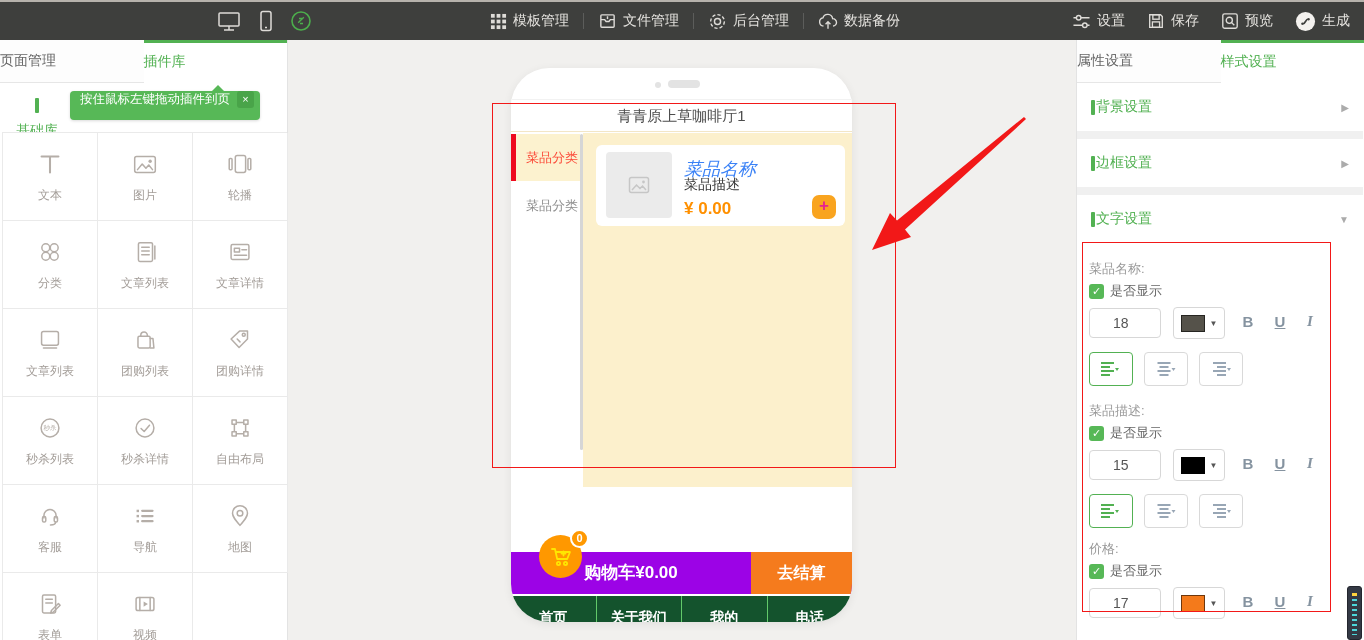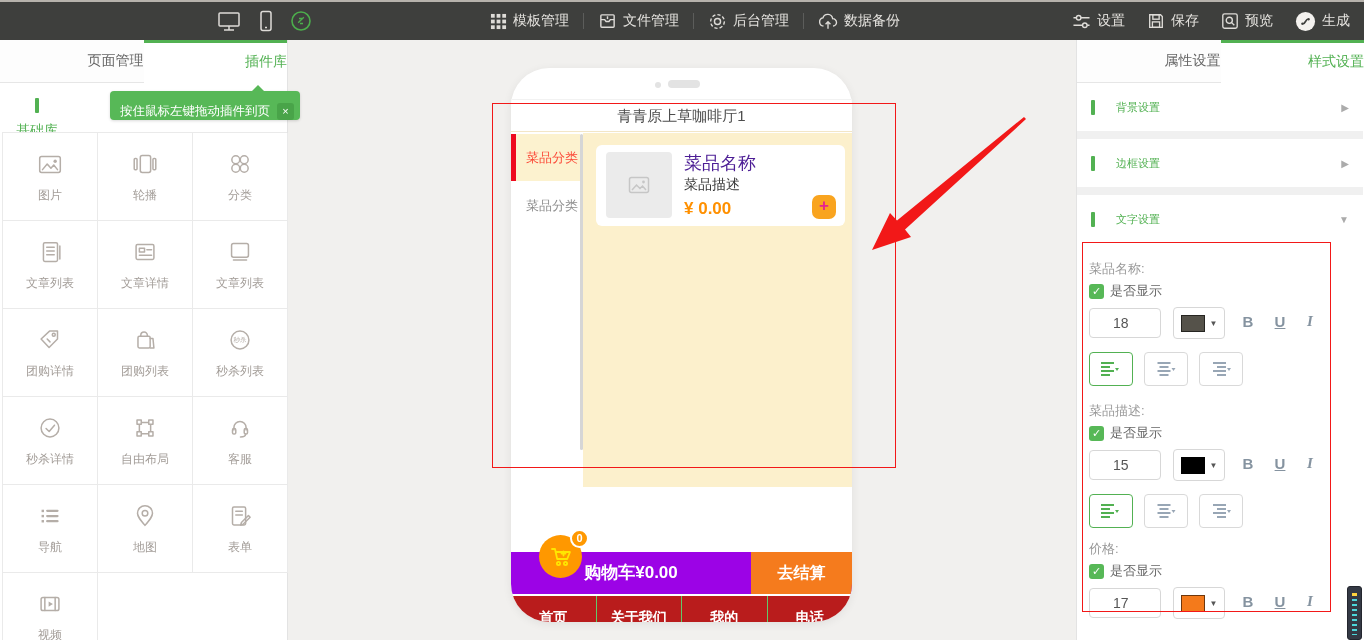--- a/index.html
+++ b/index.html
@@ -15,28 +15,28 @@
   .tb-right { right:14px; gap:22px; }
   .tb-item { display:flex; align-items:center; gap:6px; color:#e4e2de; font-size:14px; cursor:pointer; white-space:nowrap; }
   .tb-sep { width:1px; height:16px; background:#5c5d5b; margin:0 14px; }
   .tbicon { stroke:#dedcd8; fill:none; stroke-width:1.5; }
 
   
   .panel { position:absolute; top:40px; width:288px; height:600px; background:#fff; }
   .panel-left { left:0; border-right:1px solid #e3e3e3; }
   .panel-right { left:1076px; border-left:1px solid #e3e3e3; }
   .ptabs { display:flex; height:43px; }
-  .ptab { flex:1; text-align:right; line-height:40px; font-size:14px; color:#666; background:#fdfdfd; border-bottom:1px solid #e6e6e6; cursor:pointer; }
+  .ptab { flex:1; text-align:left; line-height:40px; font-size:14px; color:#666; background:#fdfdfd; border-bottom:1px solid #e6e6e6; cursor:pointer; }
   .ptab.active { color:#52b152; background:#fff; border-bottom:none; border-top:3px solid #52b152; line-height:37px; }
 
   .lib-header { position:absolute; left:16px; top:58px; display:flex; align-items:center; gap:9px;flex-direction:column; }
   .gbar { width:4px; height:15px; background:#52b152; border-radius:1px; }
   .lib-label { color:#52b152; font-size:14px; }
 
-  .tooltip { position:absolute; left:70px; top:51px; height:29px; background:#57b857; color:#fff; font-size:12.5px; border-radius:4px; display:flex; align-items:flex-end; padding:0 6px 0 10px; z-index:5; box-shadow:0 1px 3px rgba(0,0,0,.15); white-space:nowrap;margin-left:40px; }
+  .tooltip { position:absolute; left:70px; top:51px; height:29px; background:#57b857; color:#fff; font-size:12.5px; border-radius:4px; display:flex; align-items:flex-start; padding:0 6px 0 10px; z-index:5; box-shadow:0 1px 3px rgba(0,0,0,.15); white-space:nowrap; }
   .tooltip::before { content:""; position:absolute; left:142px; top:-6px; border-left:6px solid transparent; border-right:6px solid transparent; border-bottom:6px solid #57b857; }
   .tt-close { margin-left:7px; width:17px; height:17px; background:#49a449; border-radius:3px; text-align:center; line-height:16px; font-size:11px; cursor:pointer; }
 
   .wgrid { position:absolute; left:2px; top:92px; width:285px; display:grid; grid-template-columns:95px 95px 95px; border-top:1px solid #eaeaea; border-left:1px solid #eaeaea; }
   .cell { height:88px; border-right:1px solid #eaeaea; border-bottom:1px solid #eaeaea; display:flex; flex-direction:column; align-items:center; justify-content:center; gap:8px; background:#fff; cursor:grab; }
   .cell .wlabel { font-size:12px; color:#a39d98; }
   .wicon { stroke:#b5aea8; fill:none; stroke-width:1.6; stroke-linecap:round; stroke-linejoin:round; }
 
   
   .canvas { position:absolute; left:288px; top:40px; width:788px; height:600px; background:#f1f0ee; }
@@ -44,41 +44,41 @@
   .spk-dot { position:absolute; left:144px; top:14px; width:6px; height:6px; border-radius:50%; background:#e3e3e3; }
   .spk-pill { position:absolute; left:157px; top:12px; width:32px; height:8px; border-radius:4px; background:#e3e3e3; }
   .ph-title { position:absolute; left:0; right:0; top:31px; height:33px; background:#fff; border-top:1px solid #f2f2f2; border-bottom:1px solid #f3e6c6; text-align:center; line-height:32px; font-size:15px; color:#4c4c4c; }
   .ph-content { position:absolute; left:0; right:0; top:65px; height:354px; background:#fff; }
   .ph-cream { position:absolute; left:72px; top:0; width:269px; height:354px; background:#fcf0cc; }
   .ph-mi1 { position:absolute; left:0; top:1px; width:69px; height:47px; background:#fcf2cf; border-left:5px solid #ee0a1e; color:#fb4a38; font-size:13px; line-height:47px; padding-left:10px; cursor:pointer; }
   .ph-mi2 { position:absolute; left:0; top:50px; width:69px; height:46px; background:#fff; color:#8f8f8f; font-size:13px; line-height:46px; padding-left:15px; cursor:pointer; }
   .ph-scroll { position:absolute; left:69px; top:1px; width:3px; height:316px; background:#d6d6d6; border-radius:2px; }
   .ph-card { position:absolute; left:85px; top:12px; width:249px; height:81px; background:#fff; border-radius:6px; }
   .ph-imgph { position:absolute; left:10px; top:7px; width:66px; height:66px; background:#ebebeb; border-radius:4px; display:flex; align-items:center; justify-content:center; }
-  .ph-name { position:absolute; left:88px; top:6px; font-size:18px; color:#4c1d95; }
+  .ph-name { position:absolute; left:88px; top:12px; font-size:18px; color:#3b82f6;font-style:italic; }
   .ph-desc { position:absolute; left:88px; top:31px; font-size:14px; color:#383838; font-weight:500; }
   .ph-price { position:absolute; left:88px; top:54px; font-size:17px; color:#ff9000;font-weight:bold; }
   .ph-plus { position:absolute; right:9px; top:50px; width:24px; height:24px; border-radius:7px; background:#f9a41f; color:#e8218f; font-size:17px; font-weight:bold; text-align:center; line-height:22px; cursor:pointer; }
   .ph-cartbar { position:absolute; left:0; right:0; top:419px; height:42px; background:#9c03e6; }
   .ph-cartlabel { position:absolute; left:0; right:101px; top:0; height:42px; text-align:center; line-height:42px; color:#fff; font-size:17px; font-weight:bold; }
   .ph-checkout { position:absolute; right:0; top:0; width:101px; height:42px; background:#f57b1d; color:#fff; font-size:16px; font-weight:bold; text-align:center; line-height:42px; cursor:pointer; }
   .ph-cartcircle { position:absolute; left:28px; top:-17px; width:43px; height:43px; border-radius:50%; background:#ff9800; display:flex; align-items:center; justify-content:center; }
   .ph-badge { position:absolute; left:59px; top:-23px; width:19px; height:19px; border-radius:50%; background:#ff9800; border:2px solid #fff; color:#fff; font-size:11px; font-weight:bold; text-align:center; line-height:15px; }
-  .ph-nav { position:absolute; left:0; right:0; top:463px; height:43px; background:#b91c1c; display:flex; }
+  .ph-nav { position:absolute; left:0; right:0; top:463px; height:43px; background:#14532d; display:flex; }
   .ph-nav div { flex:1; text-align:center; line-height:43px; color:#fff; font-size:14px; font-weight:bold; cursor:pointer; }
   .ph-nav div + div { border-left:1px solid #62c96a; }
 
   .redrect-phone { position:absolute; left:204px; top:63px; width:404px; height:365px; border:1px solid #f21818; pointer-events:none; }
   .arrow-svg { position:absolute; left:0; top:0; pointer-events:none; }
 
   
   .rsections { position:absolute; left:0; top:43px; width:286px; }
   .rsec { height:48px; background:#fff; display:flex; align-items:center; position:relative; cursor:pointer; }
   .rsec .gbar { margin-left:14px; }
-  .rsec-label { color:#52b152; font-size:11px; margin-left:21px; }
+  .rsec-label { color:#52b152; font-size:14px; margin-left:1px; }
   .rsec-arrow { position:absolute; right:14px; color:#ababab; font-size:10px; }
   .rgap { height:8px; background:#f0f0f0; }
   .ts-content { position:absolute; left:0; top:204px; width:286px; height:396px; background:#fff;margin-top:7px; }
   .ts-label { position:absolute; left:12px; font-size:13px; color:#999; }
   .ts-showrow { position:absolute; left:12px; display:flex; align-items:center; gap:6px; font-size:13px; color:#666; }
   .ts-check { width:15px; height:15px; background:#57b857; border-radius:3px; color:#fff; font-size:11px; text-align:center; line-height:15px; cursor:pointer; }
   .ts-input { position:absolute; left:12px; width:72px; height:30px; border:1px solid #d7d7d7; border-radius:4px; font-size:14px; color:#555; padding-left:23px; font-family:inherit; outline:none; }
   .ts-colorbox { position:absolute; left:96px; width:52px; height:32px; border:1px solid #d7d7d7; border-radius:4px; display:flex; align-items:center; justify-content:center; gap:5px; cursor:pointer; background:#fff; }
   .ts-swatch { width:24px; height:17px; border:1px solid rgba(0,0,0,.55); }
   .ts-caret { font-size:8px; color:#555; }
@@ -201,20 +201,26 @@
     <div class="lib-label">基础库</div>
   </div>
   <div class="tooltip">
     <span>按住鼠标左键拖动插件到页</span>
     <span class="tt-close">×</span>
   </div>
 
   <div class="wgrid">
     <div class="cell">
       <svg class="wicon" width="30" height="30" viewBox="0 0 32 32">
+          <path d="M7 8h18M16 8v17" stroke-width="2.2"></path>
+        </svg>
+      <div class="wlabel">文本</div>
+    </div>
+    <div class="cell">
+      <svg class="wicon" width="30" height="30" viewBox="0 0 32 32">
           <rect x="5" y="8" width="22" height="17" rx="2"></rect>
           <circle cx="21.5" cy="13" r="1.8" fill="#b5aea8" stroke="none"></circle>
           <path d="M8 22l5-6 4 4.5 3-3.5 4 5"></path>
         </svg>
       <div class="wlabel">图片</div>
     </div>
     <div class="cell">
       <svg class="wicon" width="30" height="30" viewBox="0 0 32 32">
           <rect x="11" y="7" width="11" height="18" rx="2"></rect>
           <rect x="4.5" y="10" width="3" height="12" rx="1"></rect>
@@ -248,32 +254,32 @@
     </div>
     <div class="cell">
       <svg class="wicon" width="30" height="30" viewBox="0 0 32 32">
           <rect x="7" y="7" width="18" height="14.5" rx="2"></rect>
           <path d="M9 24.5h14"></path>
         </svg>
       <div class="wlabel">文章列表</div>
     </div>
     <div class="cell">
       <svg class="wicon" width="30" height="30" viewBox="0 0 32 32">
+          <rect x="8.5" y="12" width="13" height="12.5" rx="1.5"></rect>
+          <path d="M11.5 12v-1a3.5 3.5 0 0 1 7 0v1M21.5 14.5h3l1 10h-4"></path>
+        </svg>
+      <div class="wlabel">团购列表</div>
+    </div>
+    <div class="cell">
+      <svg class="wicon" width="30" height="30" viewBox="0 0 32 32">
           <path d="M6.5 15L15.5 6.5h8.5v8.5L15 24z"></path>
           <circle cx="20" cy="10.5" r="1.6"></circle>
           <path d="M13 15l3 3"></path>
         </svg>
       <div class="wlabel">团购详情</div>
-    </div>
-    <div class="cell">
-      <svg class="wicon" width="30" height="30" viewBox="0 0 32 32">
-          <rect x="8.5" y="12" width="13" height="12.5" rx="1.5"></rect>
-          <path d="M11.5 12v-1a3.5 3.5 0 0 1 7 0v1M21.5 14.5h3l1 10h-4"></path>
-        </svg>
-      <div class="wlabel">团购列表</div>
     </div>
     <div class="cell">
       <svg class="wicon" width="30" height="30" viewBox="0 0 32 32">
           <circle cx="16" cy="16" r="9.5"></circle>
           <text x="16" y="18.6" font-size="7" text-anchor="middle" fill="#b5aea8" stroke="none">秒杀</text>
         </svg>
       <div class="wlabel">秒杀列表</div>
     </div>
     <div class="cell">
       <svg class="wicon" width="30" height="30" viewBox="0 0 32 32">

